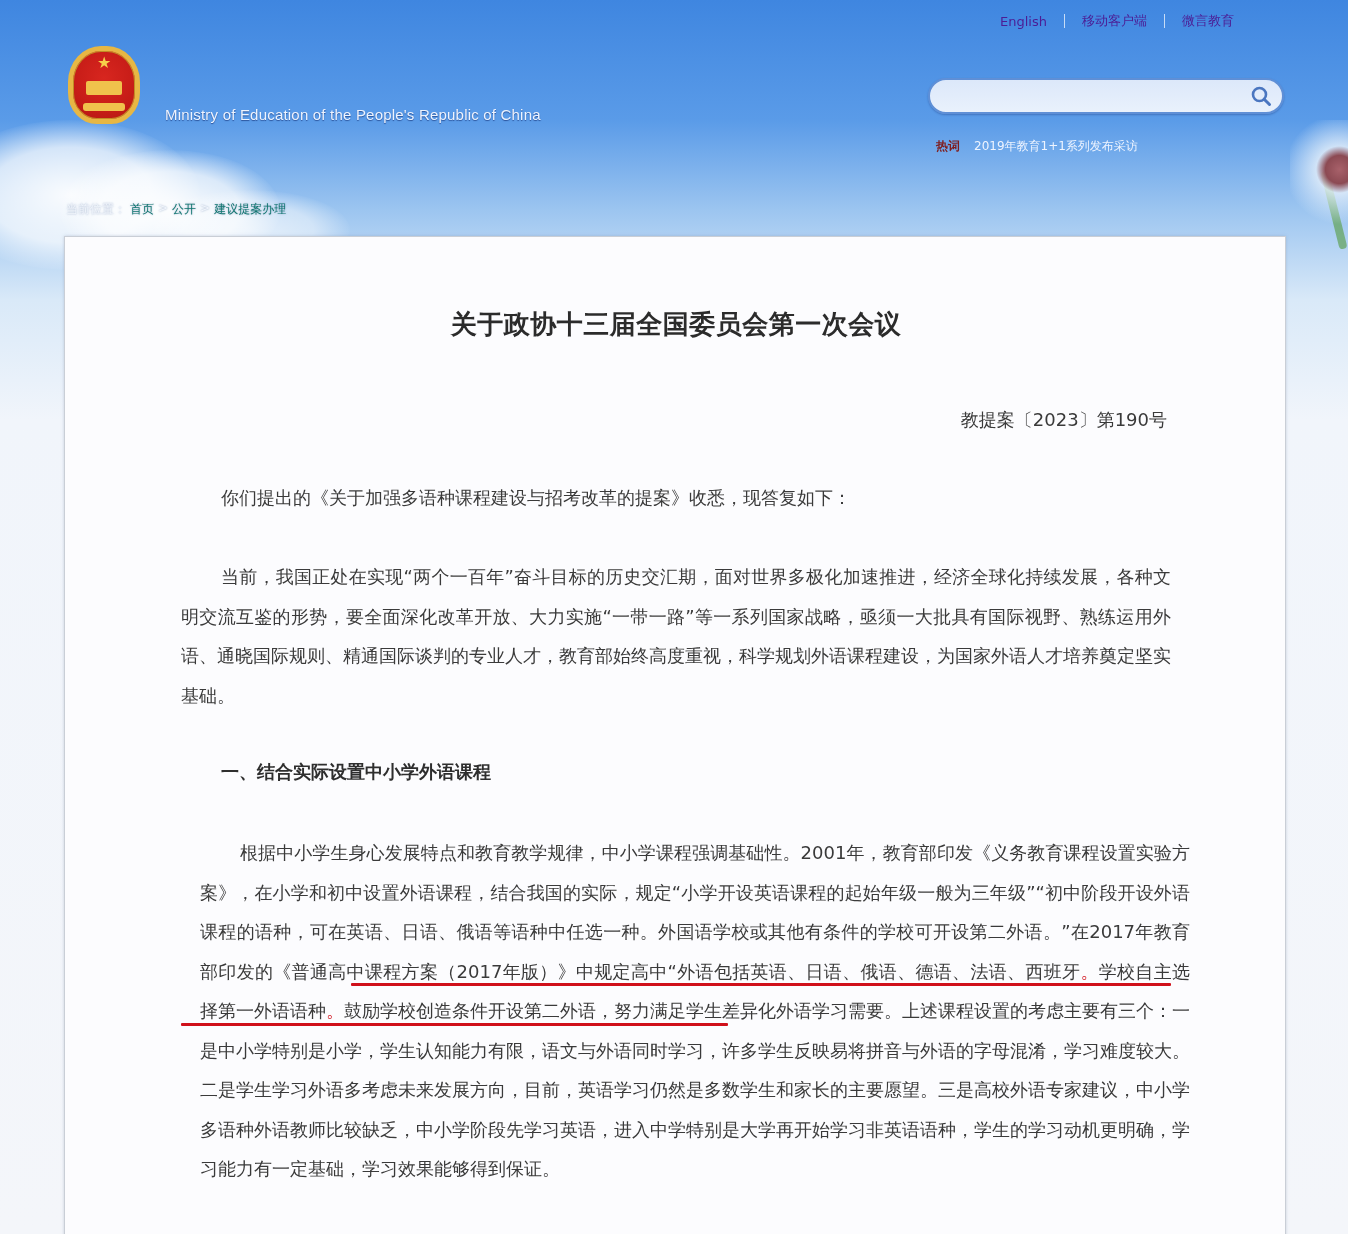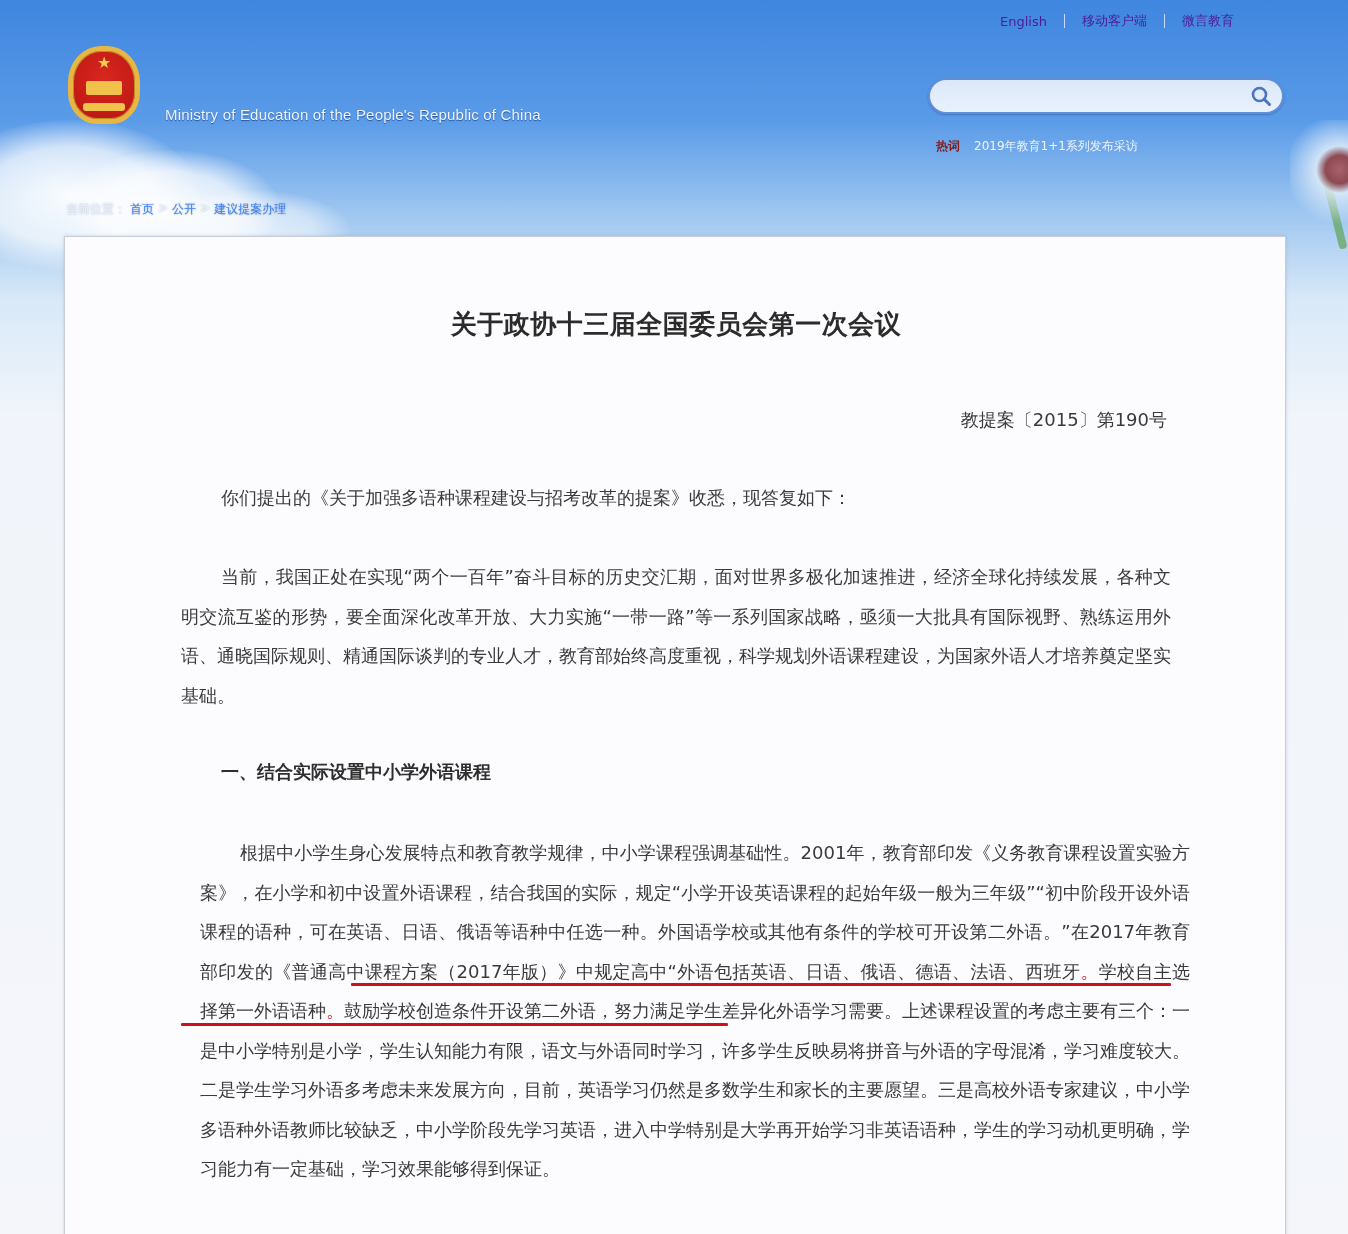--- a/index.html
+++ b/index.html
@@ -50,21 +50,21 @@
   }
   .search .icon { position: absolute; right: 10px; top: 5px; width: 22px; height: 22px; }
   .hotwords { position: absolute; left: 936px; top: 138px; font-size: 12px; color: #eef4ff; display: flex; gap: 14px; }
   .hotwords .label { color: #7f1d1d; font-weight: bold; }
   .dandelion {
     position: absolute; left: 1290px; top: 120px; width: 90px; height: 110px;
     background: radial-gradient(circle at 55% 45%, #a8616a 0%, #8c4a53 18%, rgba(230,240,250,0.8) 30%, rgba(255,255,255,0) 70%);
   }
   .stem { position: absolute; left: 1330px; top: 170px; width: 8px; height: 80px; background: #6aa86a; transform: rotate(-14deg); border-radius: 4px; opacity: 0.8; }
   .breadcrumb { position: absolute; left: 66px; top: 201px; font-size: 12px; color: #f2f6fc; display: flex; gap: 4px; text-shadow: 0 0 2px rgba(80,110,160,0.6); }
-  .breadcrumb a { color: #3b82f6; text-decoration: none; }
+  .breadcrumb a { color: #0f766e; text-decoration: none; }
   .panel {
     position: absolute; left: 64px; top: 236px; width: 1222px; height: 1010px;
     background: #fcfcfe; border: 1px solid #c9ced6; border-bottom: none;
     box-shadow: 0 0 3px rgba(120,140,170,0.35);
   }
   .doc-title {
     position: absolute; left: 0; width: 1222px; text-align: center;
     font-size: 26px; font-weight: bold; color: #2b2b2b; letter-spacing: 0.5px;
   }
   .doc-title.l1 { top: 70px; }
@@ -126,21 +126,21 @@
     <a href="#">首页</a>
     <span>&gt;</span>
     <a href="#">公开</a>
     <span>&gt;</span>
     <a href="#">建议提案办理</a>
   </div>
 </div>
 
 <div class="panel">
   <div class="doc-title l1">关于政协十三届全国委员会第一次会议</div>
-  <div class="doc-no">教提案〔2015〕第190号</div>
+  <div class="doc-no">教提案〔2023〕第190号</div>
 
   <div class="para indent p1">当前，我国正处在实现“两个一百年”奋斗目标的历史交汇期，面对世界多极化加速推进，经济全球化持续发展，各种文明交流互鉴的形势，要全面深化改革开放、大力实施“一带一路”等一系列国家战略，亟须一大批具有国际视野、熟练运用外语、通晓国际规则、精通国际谈判的专业人才，教育部始终高度重视，科学规划外语课程建设，为国家外语人才培养奠定坚实基础。</div>
 
   <div class="para indent salutation">你们提出的《关于加强多语种课程建设与招考改革的提案》收悉，现答复如下：</div>
 
   <div class="section-heading">一、结合实际设置中小学外语课程</div>
 
   <div class="para indent p2"><span>根据中小学生身心发展特点和教育教学规律，中小学课程强调基础性。2001年，教育部印发《义务教育课程设置实验方案》，在小学和初中设置外语课程，结合我国的实际，规定“小学开设英语课程的起始年级一般为三年级”“初中阶段开设外语课程的语种，可在英语、日语、俄语等语种中任选一种。外国语学校或其他有条件的学校可开设第二外语。”</span><span>在2017年教育部印发的《普通高中课程方案（2017年版）》中规定高中“外语包括英语、日语、俄语、德语、法语、西班牙</span><span class="red">。</span><span>学校自主选择第一外语语种</span><span class="red">。</span><span>鼓励学校创造条件开设第二外语，努力满足学生差异化外语学习需要。上述课程设置的考虑主要有三个：一是中小学特别是小学，学生认知能力有限，语文与外语同时学习，许多学生反映易将拼音与外语的字母混淆，学习难度较大。二是学生学习外语多考虑未来发展方向，目前，英语学习仍然是多数学生和家长的主要愿望。三是高校外语专家建议，中小学多语种外语教师比较缺乏，中小学阶段先学习英语，进入中学特别是大学再开始学习非英语语种，学生的学习动机更明确，学习能力有一定基础，学习效果能够得到保证。</span></div>
 
   <div class="ul-red" style="left:286px;top:746px;width:820px;"></div>

